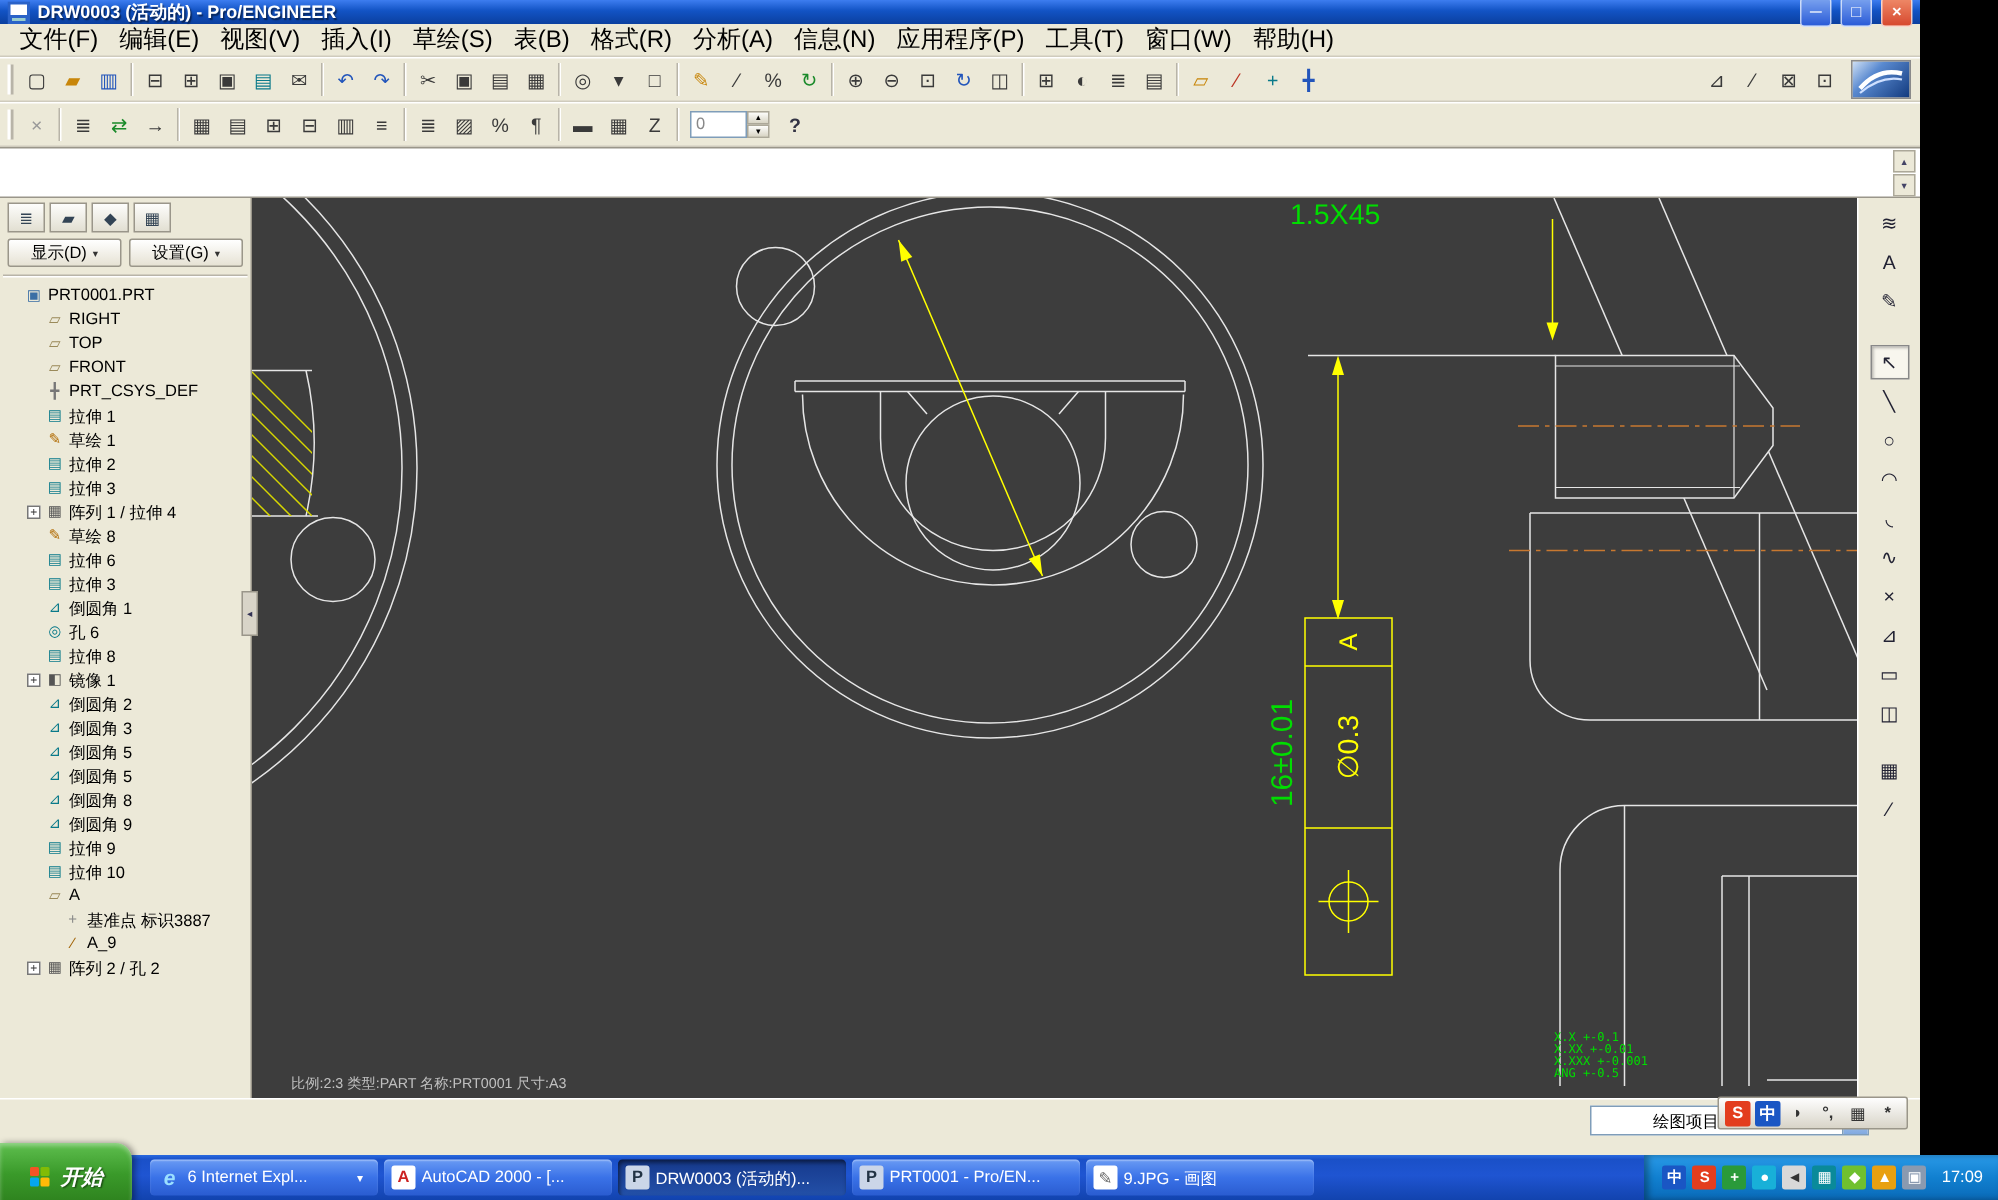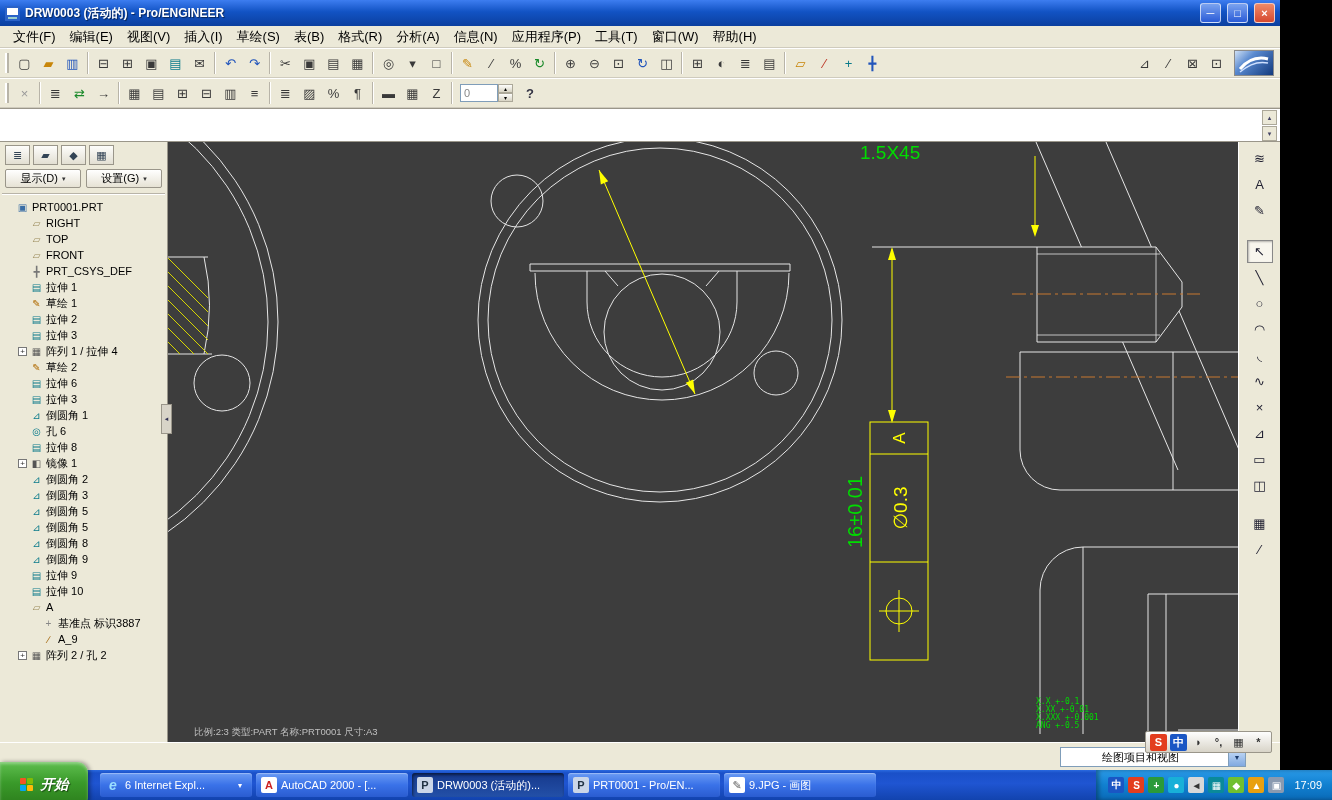--- a/index.html
+++ b/index.html
@@ -3,30 +3,30 @@
 <meta charset="utf-8">
 <style>
   html,body{margin:0;padding:0;width:1332px;height:800px;overflow:hidden;background:#000;
     font-family:"Liberation Sans","DejaVu Sans",sans-serif;}
   *{box-sizing:border-box;}
   button{font:inherit;background:none;border:none;padding:0;cursor:default;}
 
   .window{position:absolute;left:0;top:0;width:1280px;height:770px;background:#ece9d8;}
 
   
-  .titlebar{height:26px;background:linear-gradient(180deg,#3d7df0 0%,#1253c4 45%,#0b3f9f 100%);
+  .titlebar{height:16px;background:linear-gradient(180deg,#3d7df0 0%,#1253c4 45%,#0b3f9f 100%);
     display:flex;align-items:center;padding:0 5px;gap:5px;}
   .title-text{color:#fff;font-weight:bold;font-size:12px;flex:1;text-shadow:1px 1px 1px #0008;white-space:nowrap;}
   .winbtn{width:21px;height:20px;border-radius:3px;border:1px solid #fffa;display:flex;align-items:center;
     justify-content:center;color:#fff;font-size:11px;font-weight:bold;margin-left:1px;}
   .btn-min,.btn-max{background:linear-gradient(180deg,#7ba3ef,#2a5bd7);}
   .btn-close{background:linear-gradient(180deg,#ef8a68,#d6492f);}
 
   
-  .menubar{height:22px;display:flex;align-items:center;padding-left:6px;font-size:13px;
+  .menubar{height:22px;display:flex;align-items:center;padding-left:6px;font-size:16px;
     border-bottom:1px solid #cfcbbd;background:#ece9d8;}
   .menu-item{padding:2px 7px;white-space:nowrap;}
 
   
   .toolbar{height:30px;display:flex;align-items:center;padding-left:3px;border-top:1px solid #fff;
     border-bottom:1px solid #cfcbbd;background:#ece9d8;}
   .grip{width:4px;height:20px;border-left:2px solid #fff;border-right:2px solid #b8b4a8;margin:0 4px 0 2px;}
   .tgroup{display:flex;align-items:center;gap:1px;}
   .tsep{width:0;height:22px;border-left:1px solid #b8b4a8;border-right:1px solid #fff;margin:0 3px;}
   .tbtn{width:23px;height:22px;display:flex;align-items:center;justify-content:center;font-size:13px;line-height:1;}
@@ -488,21 +488,21 @@
 
           <div class="trow ind1">
             <span class="texp">+</span>
             <span class="ticon i-pattern">▦</span>
             <span class="tlabel">阵列 1 / 拉伸 4</span>
           </div>
 
           <div class="trow ind1">
             <span class="texp"></span>
             <span class="ticon i-sketch">✎</span>
-            <span class="tlabel">草绘 2</span>
+            <span class="tlabel">草绘 8</span>
           </div>
 
           <div class="trow ind1">
             <span class="texp"></span>
             <span class="ticon i-feat">▤</span>
             <span class="tlabel">拉伸 6</span>
           </div>
 
           <div class="trow ind1">
             <span class="texp"></span>

